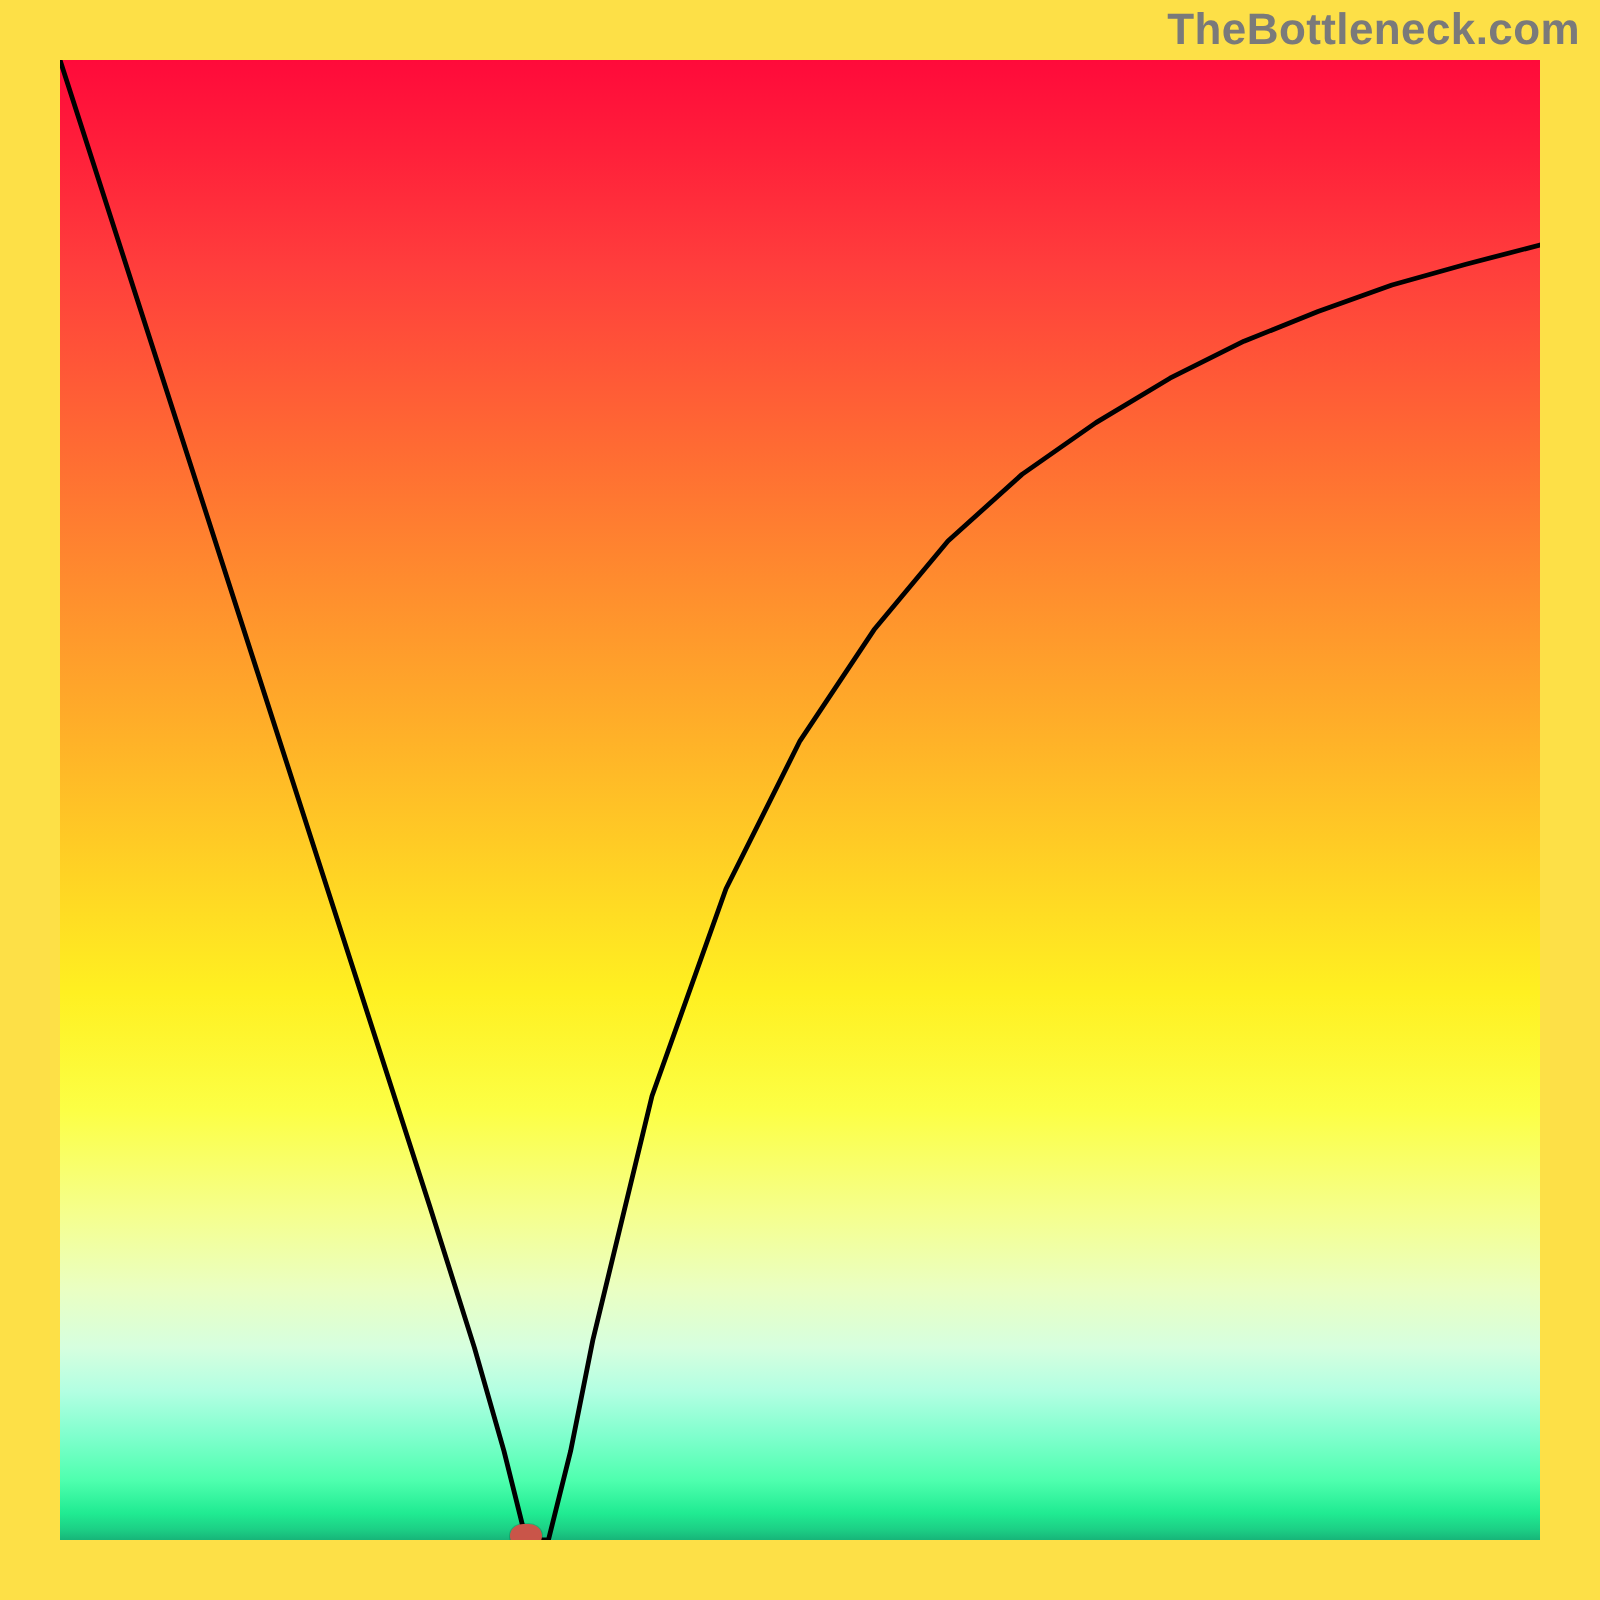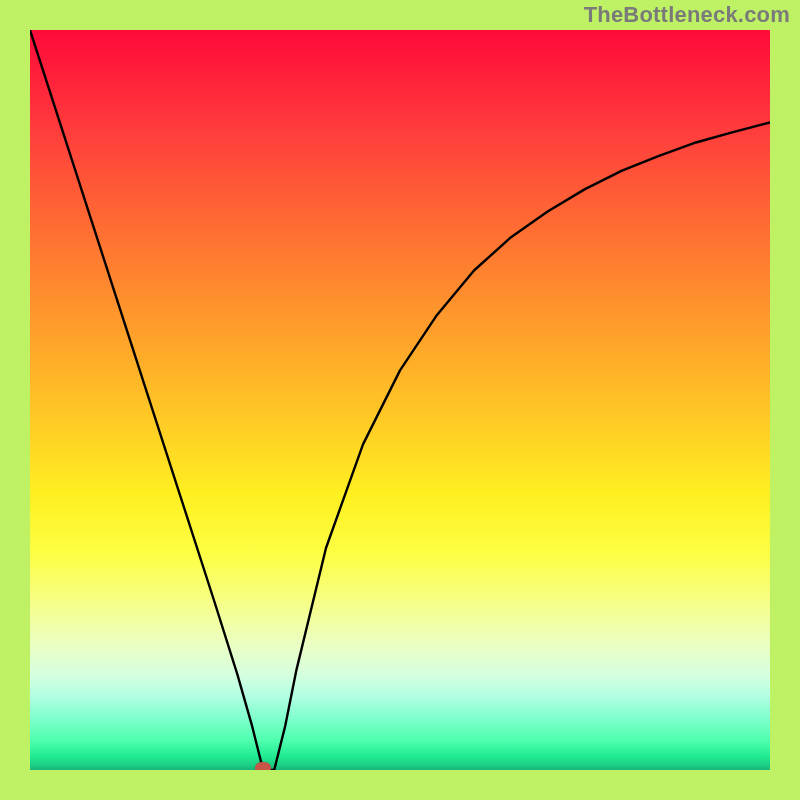--- a/index.html
+++ b/index.html
@@ -8,21 +8,21 @@
     width: 800px;
     height: 800px;
     overflow: hidden;
     background: #000;
     font-family: Arial, Helvetica, sans-serif;
   }
   .frame {
     position: relative;
     width: 800px;
     height: 800px;
-    background: #bef264;
+    background: #fde047;
   }
   .watermark {
     position: absolute;
     top: 2px;
     right: 10px;
     color: #7a7a7a;
     font-size: 22px;
     font-weight: 600;
     letter-spacing: 0.2px;
     z-index: 10;

